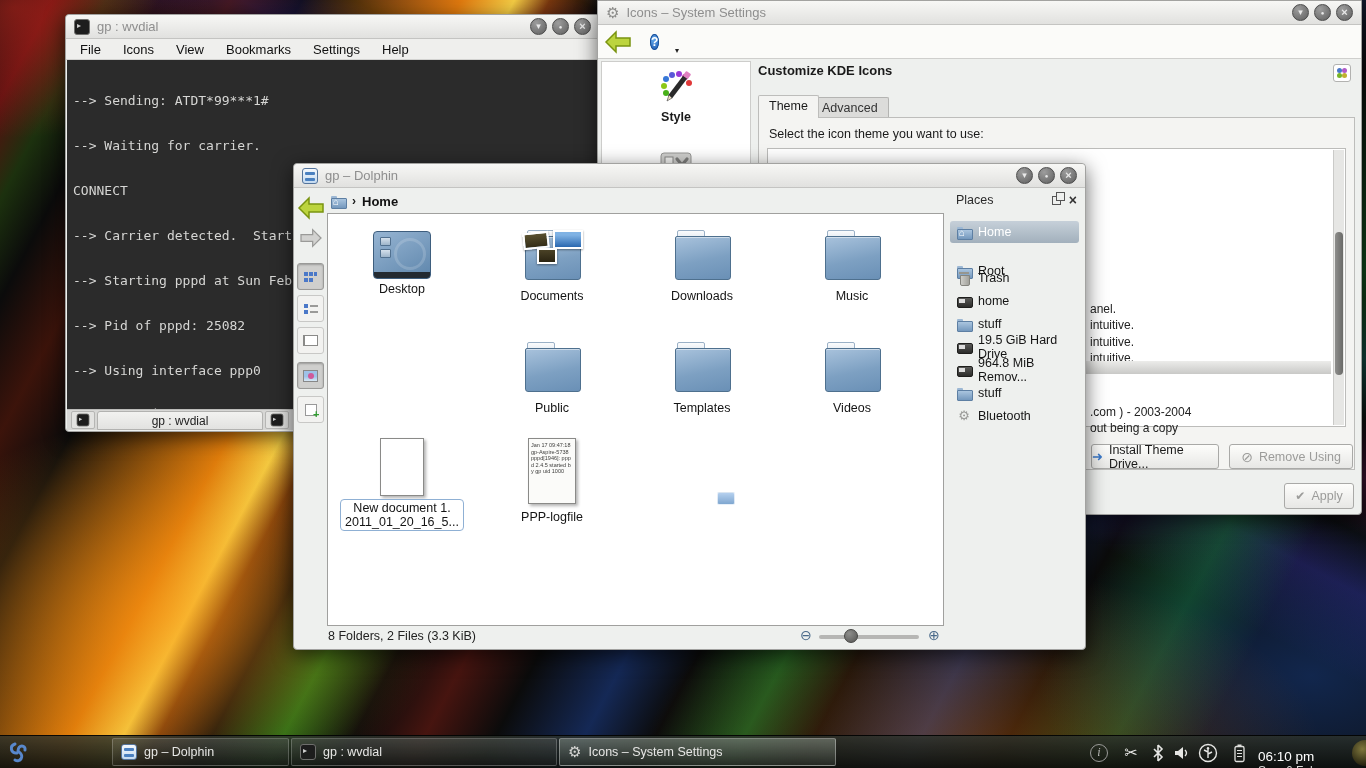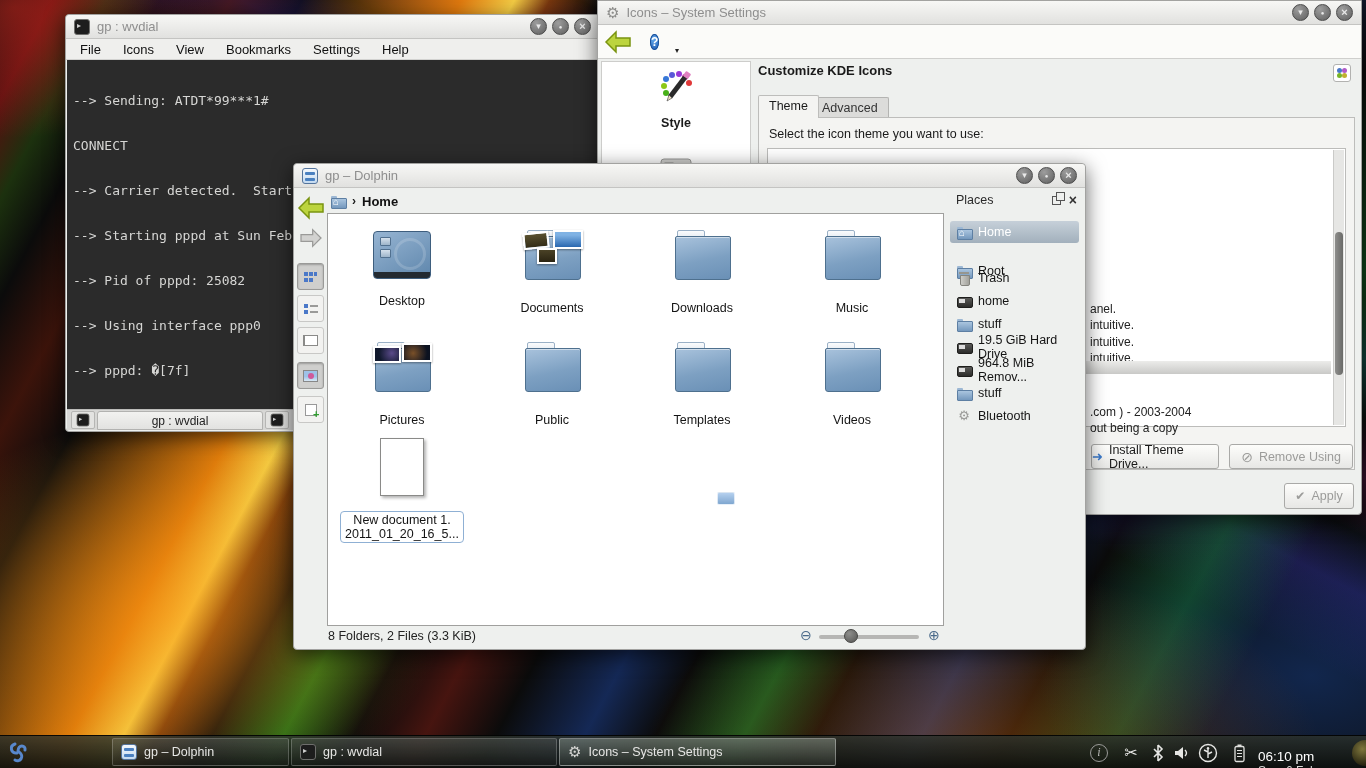--- a/index.html
+++ b/index.html
@@ -48,21 +48,21 @@
 .ttab{width:166px;height:19px;background:linear-gradient(#f2f2f0,#e2e2e0);border:1px solid #b2b2b0;border-radius:3px 3px 0 0;font-size:12px;text-align:center;line-height:18px;color:#222}
 
 #win-ss{left:597px;top:0;width:765px;height:515px;z-index:2;border-radius:0 0 4px 4px}
 #win-ss .titlebar{border-radius:0}
 .ss-toolbar{position:absolute;left:0;right:0;top:24px;height:34px;background:#fbfbf9;border-bottom:1px solid #cfcfcd}
 .arrow-btn{position:absolute}
 .help-btn{position:absolute;left:52px;top:7px;width:22px;height:21px}
 .help-circle{width:20px;height:20px;border-radius:50%;background:radial-gradient(circle at 35% 30%,#62a8ec,#2462b8);border:1px solid #1c5098;color:#fff;font-weight:bold;font-size:12px;text-align:center;line-height:19px}
 .help-caret{position:absolute;right:-7px;bottom:-2px;font-size:8px;color:#222}
 .ss-sidebar{position:absolute;left:3px;top:60px;width:150px;bottom:3px;background:#fff;border:1px solid #cdcdcb;text-align:center}
-.style-label{font-weight:bold;font-size:12.5px;margin-top:8px;color:#1a1a1a}
+.style-label{font-weight:bold;font-size:12.5px;margin-top:2px;color:#1a1a1a}
 .ss-header{position:absolute;left:160px;top:62px;font-weight:bold;font-size:13px;color:#1a1a1a}
 .grid-icon{position:absolute;right:10px;top:63px;width:18px;height:18px;background:#fff;border:1px solid #b2b2b0;border-radius:3px}
 .grid-icon i{position:absolute;width:5px;height:5px;border-radius:50%}
 .gd1{left:3px;top:3px;background:#4a78c8}.gd2{right:3px;top:3px;background:#b05ac8}
 .gd3{left:3px;bottom:3px;background:#78b428}.gd4{right:3px;bottom:3px;background:#c0b030}
 .ss-tab{position:absolute;font-size:12.5px;padding:0 10px;line-height:21px}
 .tab-active{left:160px;top:94px;height:23px;background:#f4f4f2;border:1px solid #bdbdbb;border-bottom:none;border-radius:2px 2px 0 0;z-index:2}
 .tab-idle{left:213px;top:96px;height:21px;background:#dcdcda;border:1px solid #b4b4b2;border-bottom:none;border-radius:2px 2px 0 0;color:#333}
 .tabframe{position:absolute;left:160px;top:116px;right:6px;bottom:44px;background:#f4f4f2;border:1px solid #bdbdbb}
 .select-label{position:absolute;left:10px;top:9px;font-size:12.5px}
@@ -109,21 +109,21 @@
  linear-gradient(#9a9a98,#9a9a98) 6px 2px/8px 2px no-repeat,
  linear-gradient(#4a78c8,#4a78c8) 0 7px/4px 4px no-repeat,
  linear-gradient(#9a9a98,#9a9a98) 6px 8px/8px 2px no-repeat}
 .g-cols{width:15px;height:11px;background:#fff;border:1px solid #8a8a88;box-shadow:inset 4px 0 0 -3px #8a8a88,inset 9px 0 0 -8px #8a8a88}
 .g-preview{width:15px;height:12px;border:1px solid #888;background:linear-gradient(#9ec2e8 55%,#d8e8f4);position:relative}
 .g-preview::after{content:"";position:absolute;left:4px;top:2px;width:6px;height:6px;border-radius:50%;background:#d05a9a}
 .g-split{width:12px;height:12px;background:#fff;border:1px solid #999;position:relative}
 .g-split::after{content:"+";position:absolute;right:-4px;bottom:-5px;color:#2f9e2f;font-weight:bold;font-size:11px}
 .dview{position:absolute;left:33px;top:49px;width:617px;height:413px;background:#fff;border:1px solid #a0a09e}
 .cell{position:absolute;width:140px;text-align:center;font-size:12.5px;color:#141414}
-.cell .lbl{margin-top:15px}
+.cell .lbl{margin-top:3px}
 .bf{position:relative;width:64px;height:62px;margin:0 auto}
 .bf::before{content:"";position:absolute;left:7px;top:6px;width:26px;height:10px;background:linear-gradient(#fbfcfd,#dde5ed);border:1px solid #9ab0c6;border-radius:2px 2px 0 0}
 .bf::after{content:"";position:absolute;left:5px;top:12px;width:54px;height:42px;background:linear-gradient(168deg,#a8c2dc 0%,#7da0c2 55%,#6a90b6 100%);border:1px solid #4e708e;border-radius:2px 2px 3px 3px;box-shadow:inset 0 1px 0 rgba(255,255,255,.5)}
 .ph{position:absolute;z-index:1;border:2px solid #fff;box-shadow:0 1px 2px rgba(0,0,0,.4)}
 .ph-olive1{left:3px;top:8px;width:26px;height:17px;background:linear-gradient(#5a5130,#332c16);transform:rotate(-6deg)}
 .ph-shot{right:1px;top:6px;width:30px;height:19px;background:linear-gradient(#7fb2e4 20%,#2a68b0)}
 .ph-olive2{left:17px;top:24px;width:20px;height:16px;background:linear-gradient(#4a4226,#2a2412)}
 .ph-space1{left:3px;top:10px;width:28px;height:17px;background:radial-gradient(circle at 70% 40%,#5a4a8a,#10182c 70%)}
 .ph-space2{right:2px;top:7px;width:30px;height:19px;background:radial-gradient(circle at 35% 55%,#7a5028,#0c1220 75%)}
 .ic-desktop{position:relative;width:58px;height:48px;margin:7px auto 0;background:linear-gradient(150deg,#96b4d2,#5e86ac);border:1px solid #3e5e7e;border-radius:4px;overflow:hidden}
@@ -185,20 +185,21 @@
   <div class="menubar">
     <span>File</span>
     <span>Icons</span>
     <span>View</span>
     <span>Bookmarks</span>
     <span>Settings</span>
     <span>Help</span>
   </div>
   <div class="tscreen">
     <div class="tline">--&gt; Sending: ATDT*99***1#</div>
+    <div class="tline">--&gt; Waiting for carrier.</div>
     <div class="tline">CONNECT</div>
     <div class="tline">--&gt; Carrier detected.  Starting PPP immediately.</div>
     <div class="tline">--&gt; Starting pppd at Sun Feb  6 18:08:22 2011</div>
     <div class="tline">--&gt; Pid of pppd: 25082</div>
     <div class="tline">--&gt; Using interface ppp0</div>
     <div class="tline">--&gt; pppd: �[7f]</div>
     
     
     
     
@@ -365,42 +366,39 @@
       <div class="lbl">Documents</div>
     </div>
     <div class="cell" style="left:304px;top:10px">
       <div class="bf"></div>
       <div class="lbl">Downloads</div>
     </div>
     <div class="cell" style="left:454px;top:10px">
       <div class="bf"></div>
       <div class="lbl">Music</div>
     </div>
-    <div class="cell" style="left:4px;top:122px">
-      <div class="bf">
-        <span class="ph ph-space1"></span>
-          <span class="ph ph-space2"></span>
-      </div>
-      <div class="lbl">Pictures</div>
-    </div>
     <div class="cell" style="left:154px;top:122px">
       <div class="bf"></div>
       <div class="lbl">Public</div>
     </div>
     <div class="cell" style="left:304px;top:122px">
       <div class="bf"></div>
       <div class="lbl">Templates</div>
     </div>
     <div class="cell" style="left:454px;top:122px">
       <div class="bf"></div>
       <div class="lbl">Videos</div>
     </div>
     <div class="cell" style="left:4px;top:224px">
       <div class="ic-page"></div>
       <div class="lbl"><span class="sel-lbl"><span>New document 1.</span><br><span>2011_01_20_16_5...</span></span></div>
+    </div>
+    <div class="cell" style="left:154px;top:224px">
+      <div class="ic-log">Jan 17 09:47:18 gp-Aspire-5738 pppd[1946]: pppd 2.4.5 started by gp uid 1000</div>
+      <div class="lbl" style="margin-top:6px">PPP-logfile</div>
     </div>
     <div class="ghost"></div>
   </div>
 
   <div class="places">
     <div class="pl-head">
       <span>Places</span>
       <span class="pl-tools">
         <span class="ic-float"></span>
         <span class="pl-close">×</span>

